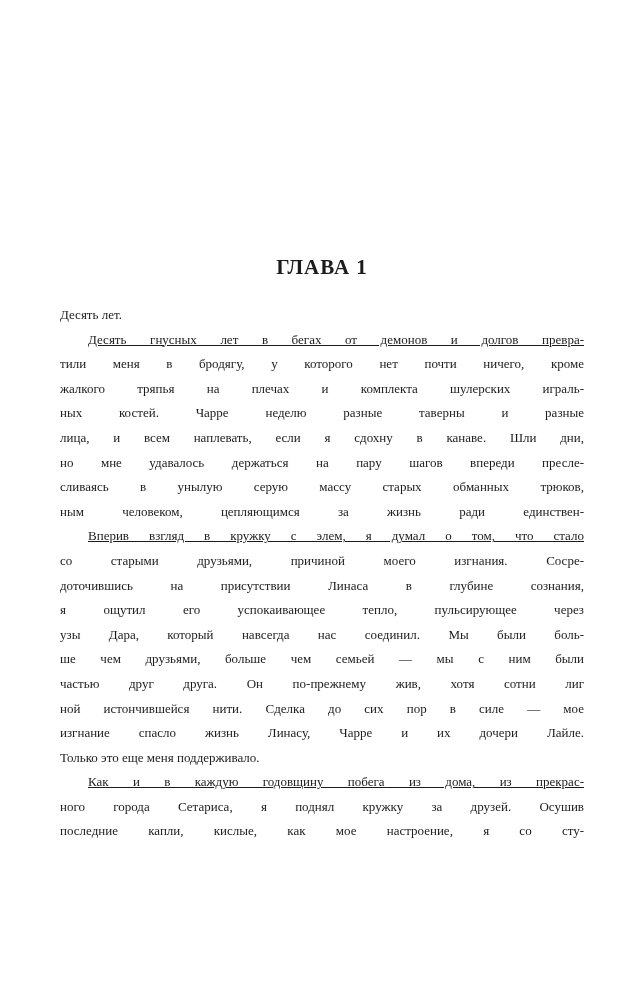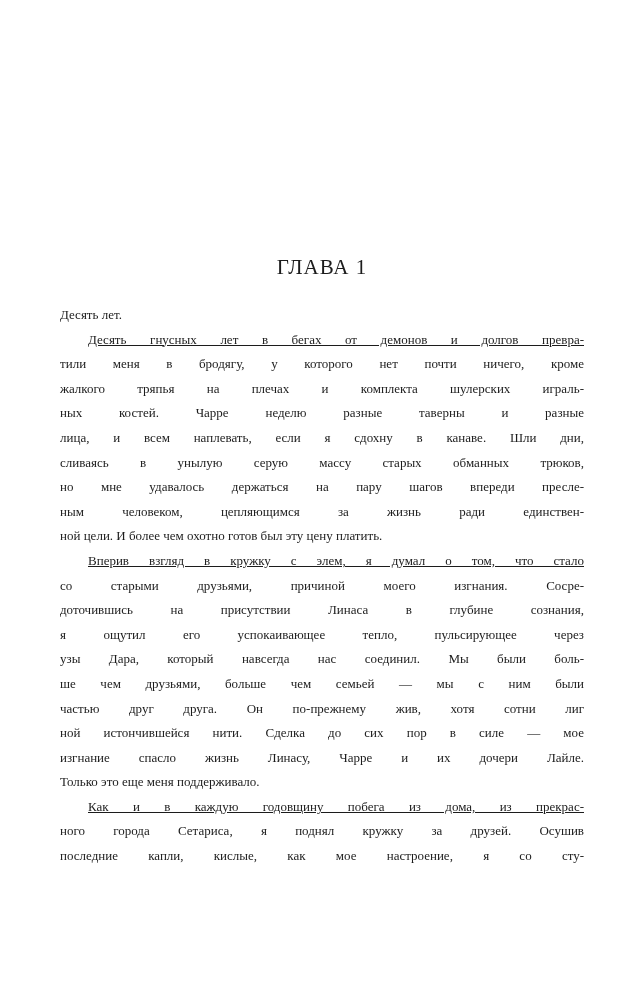--- a/index.html
+++ b/index.html
@@ -17,21 +17,21 @@
   .page {
     box-sizing: border-box;
     width: 644px;
     height: 1000px;
     padding: 254px 60px 0 60px;
     background: #ffffff;
   }
   .chapter-title {
     margin: 0 0 22px 0;
     font-size: 21px;
-    font-weight: normal;
+    font-weight: bold;
     line-height: 27px;
     text-align: center;
     letter-spacing: 1px;
     color: #1c1c1c;
   }
   .text-block {
     font-size: 13px;
     line-height: 24.6px;
   }
   .paragraph {
@@ -61,24 +61,23 @@
   <div class="text-block">
       <div class="paragraph">
         <div class="line last">Десять лет.</div>
       </div>
       <div class="paragraph">
         <div class="line indent">Десять гнусных лет в бегах от демонов и долгов превра-</div>
         <div class="line">тили меня в бродягу, у которого нет почти ничего, кроме</div>
         <div class="line">жалкого тряпья на плечах и комплекта шулерских играль-</div>
         <div class="line">ных костей. Чарре неделю разные таверны и разные</div>
         <div class="line">лица, и всем наплевать, если я сдохну в канаве. Шли дни,</div>
+        <div class="line">но мне удавалось держаться на пару шагов впереди пресле-</div>
         <div class="line">сливаясь в унылую серую массу старых обманных трюков,</div>
-        <div class="line">но мне удавалось держаться на пару шагов впереди пресле-</div>
         <div class="line">ным человеком, цепляющимся за жизнь ради единствен-</div>
-        <div class="line last">ной цели. И более чем охотно готов был эту цену платить.</div>
       </div>
       <div class="paragraph">
         <div class="line indent">Вперив взгляд в кружку с элем, я думал о том, что стало</div>
         <div class="line">со старыми друзьями, причиной моего изгнания. Сосре-</div>
         <div class="line">доточившись на присутствии Линаса в глубине сознания,</div>
         <div class="line">я ощутил его успокаивающее тепло, пульсирующее через</div>
         <div class="line">узы Дара, который навсегда нас соединил. Мы были боль-</div>
         <div class="line">ше чем друзьями, больше чем семьей — мы с ним были</div>
         <div class="line">частью друг друга. Он по-прежнему жив, хотя сотни лиг</div>
         <div class="line">ной истончившейся нити. Сделка до сих пор в силе — мое</div>

